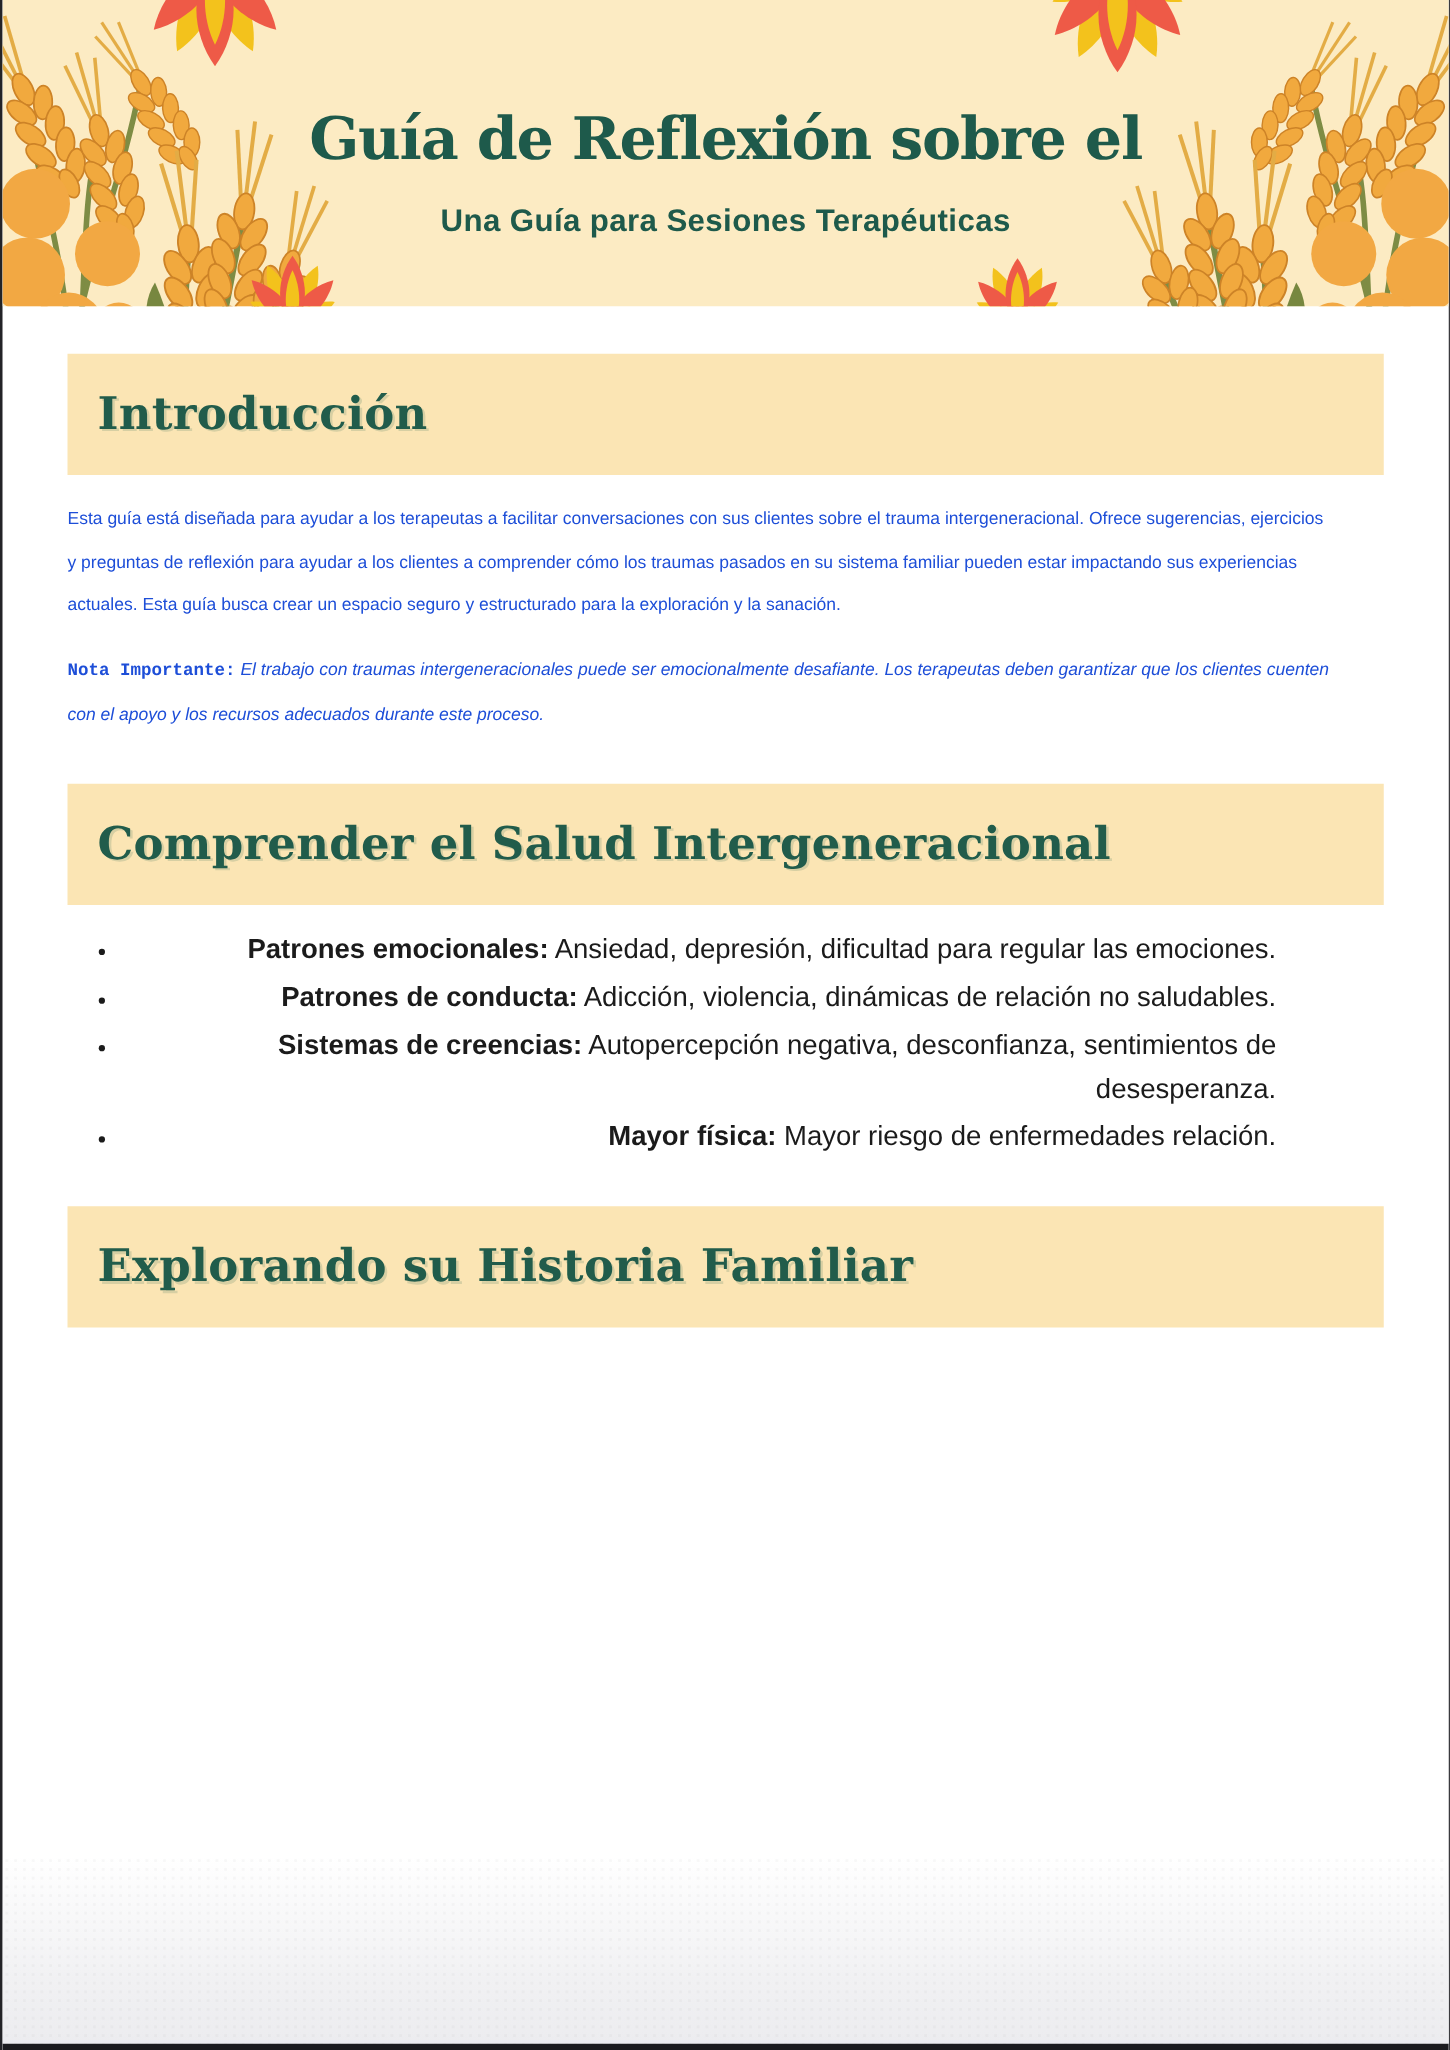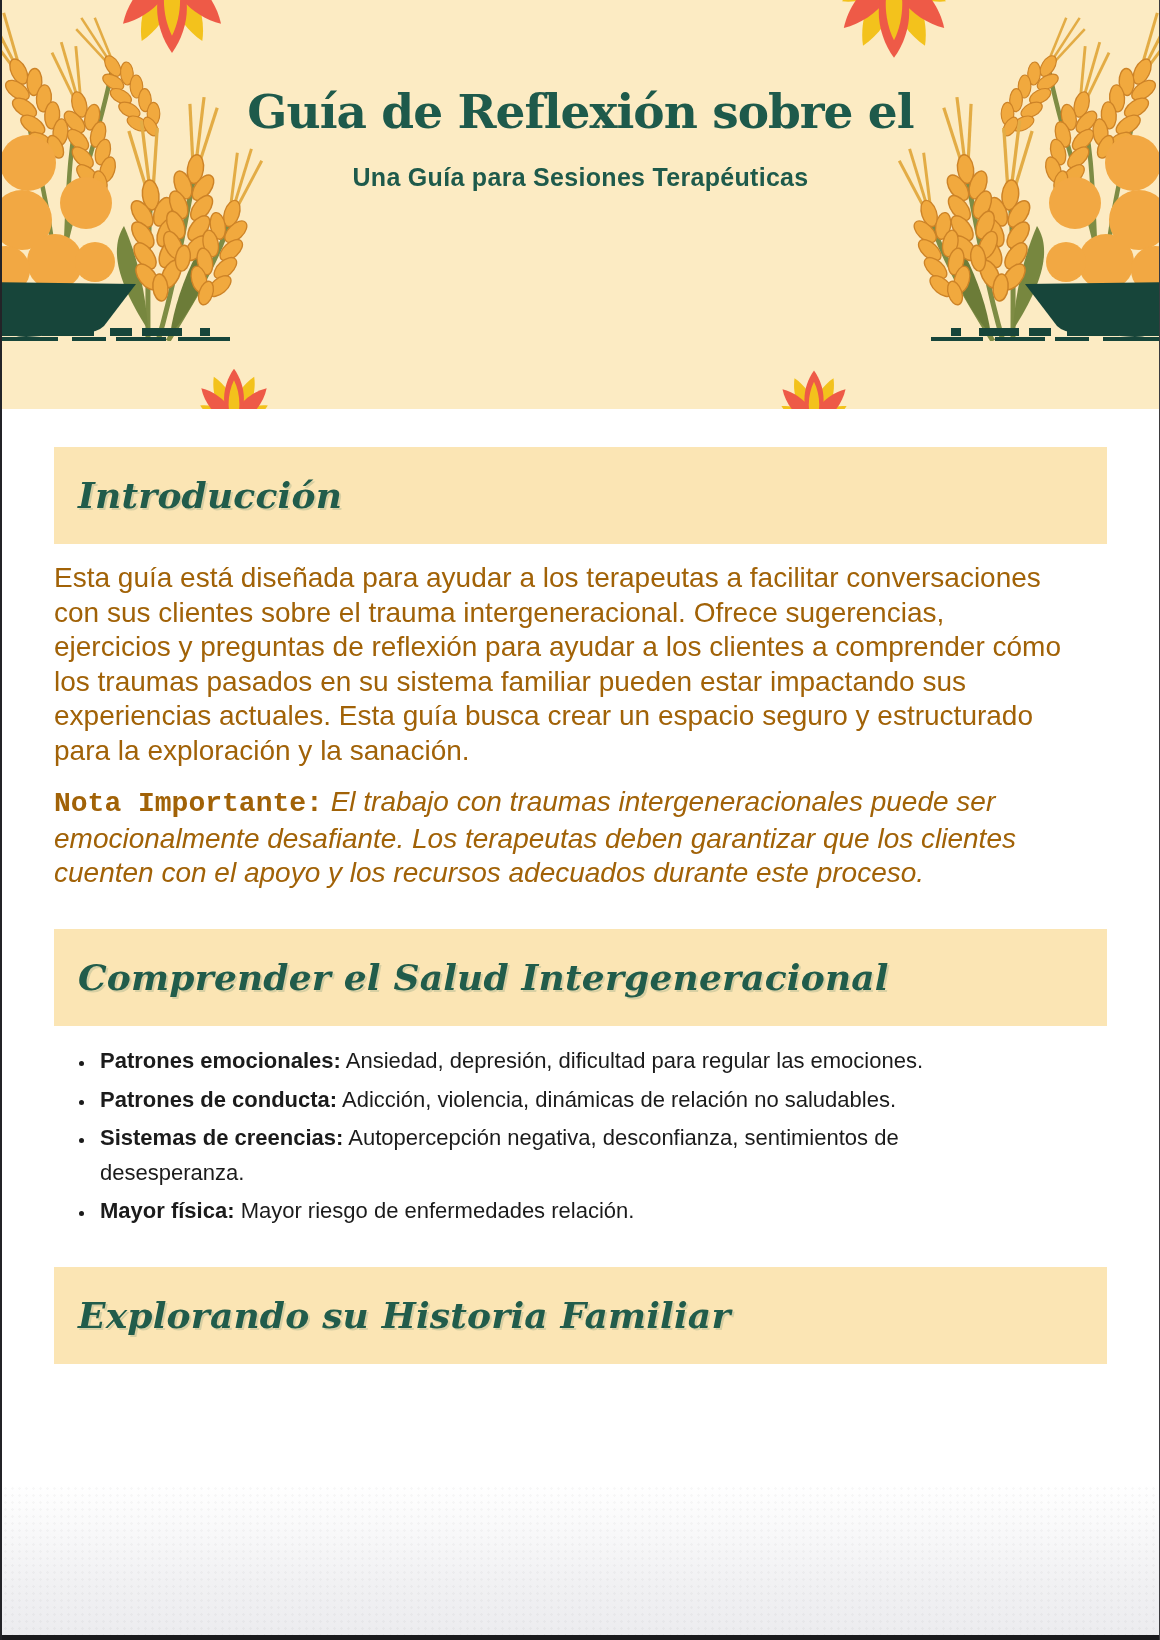--- a/index.html
+++ b/index.html
@@ -7,21 +7,21 @@
   body {
     width: 1160px; height: 1640px; position: relative;
     font-family: "Liberation Sans", sans-serif;
     border-left: 2px solid #232327;
     border-right: 1px solid #3a3a3e;
     overflow: hidden;
   }
 
   
   .banner {
-    position: relative; height: 409px; background: #FCEBC3; overflow: hidden;
+    position: relative; height: 245px; background: #FCEBC3; overflow: hidden;
   }
   .deco { position: absolute; top: 0; pointer-events: none; }
   .deco-left  { left: -4px; }
   .deco-right { right: -4px; transform: scaleX(-1); }
   .flower { position: absolute; pointer-events: none; }
   .flower-1 { left: 86px;  top: -27px;  width: 168px; height: 81px; transform: rotate(180deg); }
   .flower-2 { left: 806px; top: -24px;  width: 172px; height: 83px; transform: rotate(180deg); }
   .flower-3 { left: 176px; bottom: -13px; width: 112px; height: 54px; }
   .flower-4 { left: 758px; bottom: -13px; width: 108px; height: 52px; }
 
@@ -47,33 +47,32 @@
     background: #FBE5B4;
     margin-top: 38px;
     padding: 28px 24px;
   }
   .banner-box h2 {
     margin: 0;
     font-family: "DejaVu Serif", serif;
     font-weight: 700; font-size: 36px; line-height: 1.15; letter-spacing: 0.2px;
     color: #215C4B;
     text-shadow: 2px 2px 0 rgba(33, 92, 75, 0.16);
-    font-style: italic;
   }
   p.body {
     margin: 17px 0 0;
-    font-size: 28px; line-height: 34.5px; color: #a16207;
+    font-size: 14px; line-height: 34.5px; color: #1d4ed8;
     max-width: 1010px;
   }
   .note strong { font-weight: 700; font-style: normal; font-family: Liberation Mono, monospace; }
   .note em { font-style: italic; }
   ul.bullets { margin: 18px 0 0; padding: 0 0 0 42px; }
   ul.bullets li {
     font-size: 22px; line-height: 34.5px; color: #1B1B1B;
-    margin: 0 0 4px; padding-left: 4px; max-width: 925px;
+    margin: 0 0 4px; padding-left: 4px; max-width: 925px; text-align: right;
   }
   ul.bullets li::marker { font-size: 0.82em; }
   .lead { font-weight: 700; }
 
   
   .page-bottom-shade {
     position: absolute; left: 0; right: 0; bottom: 5px; height: 150px;
     background-image:
       radial-gradient(rgba(0,0,0,0.028) 1px, transparent 1.5px),
       linear-gradient(180deg, rgba(238,238,241,0) 0%, #F1F1F3 65%, #ECECEF 100%);

